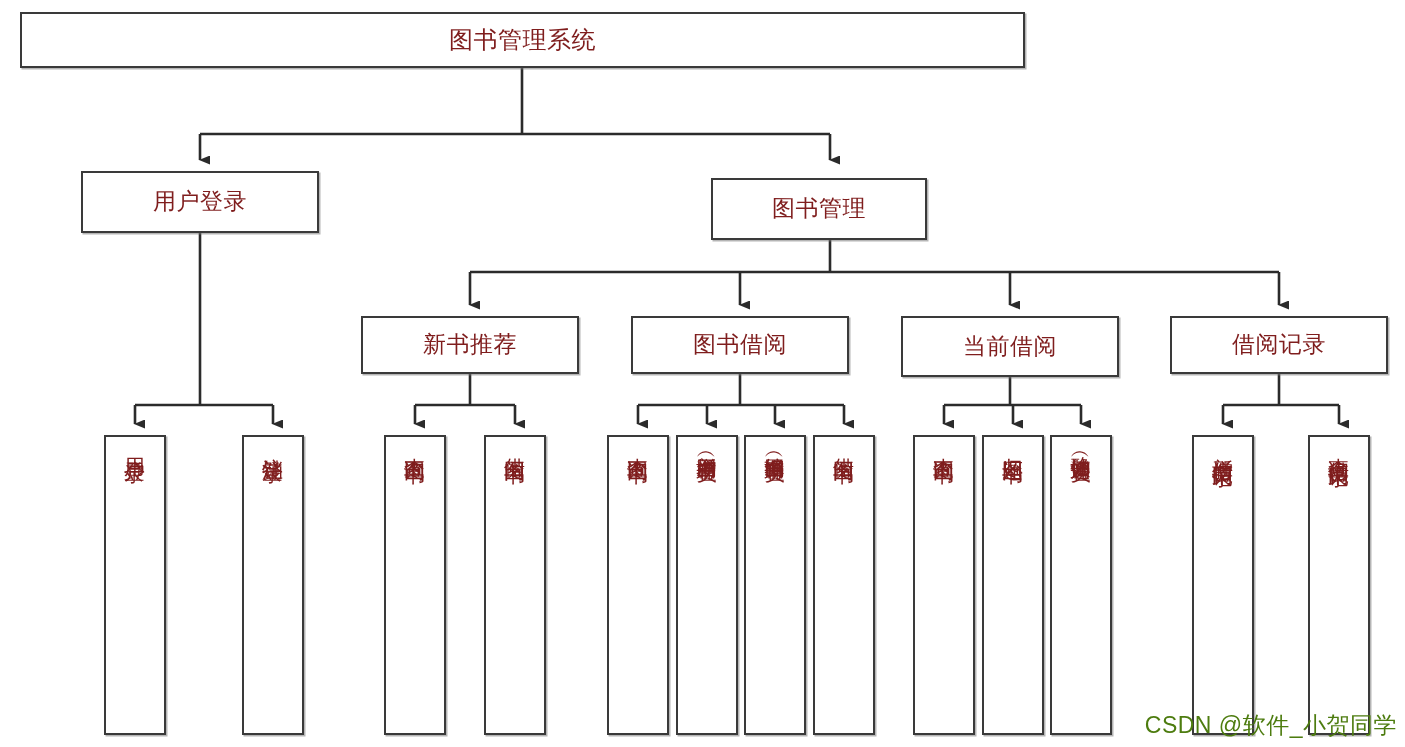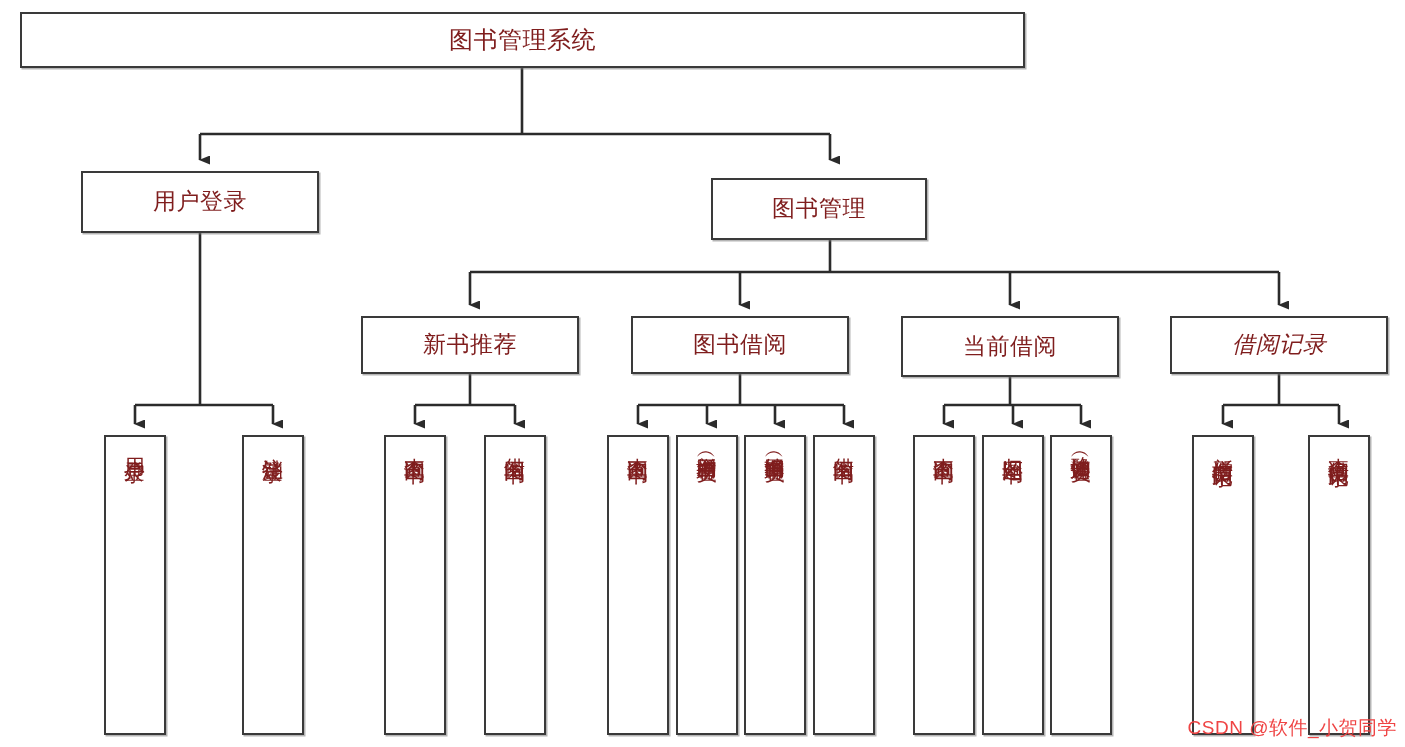--- a/index.html
+++ b/index.html
@@ -67,22 +67,22 @@
     white-space: nowrap;
   }
   .node.vertical.tall-text .node-label {
     font-size: 20px;
     letter-spacing: 1px;
   }
   #watermark {
     position: absolute;
     right: 8px;
     bottom: 6px;
-    font-size: 19px;
-    color: #ef4444;
+    font-size: 23px;
+    color: #4d7c0f;
     letter-spacing: 0.5px;
     z-index: 3;
     user-select: none;
   }
 </style>
 </head>
 <body>
 
 <div id="diagram-root">
 
@@ -153,21 +153,21 @@
   </div>
 
   <div class="node horizontal" style="left:631px; top:316px; width:218px; height:58px;">
     <span class="node-label">图书借阅</span>
   </div>
 
   <div class="node horizontal" style="left:901px; top:316px; width:218px; height:61px;">
     <span class="node-label">当前借阅</span>
   </div>
 
-  <div class="node horizontal" style="left:1170px; top:316px; width:218px; height:58px;font-style:italic;">
+  <div class="node horizontal" style="left:1170px; top:316px; width:218px; height:58px;">
     <span class="node-label">借阅记录</span>
   </div>
 
   <div class="node vertical" style="left:104px; top:435px; width:62px; height:300px;">
     <span class="node-label">用户登录</span>
   </div>
 
   <div class="node vertical" style="left:242px; top:435px; width:62px; height:300px;">
     <span class="node-label">注销登录</span>
   </div>

